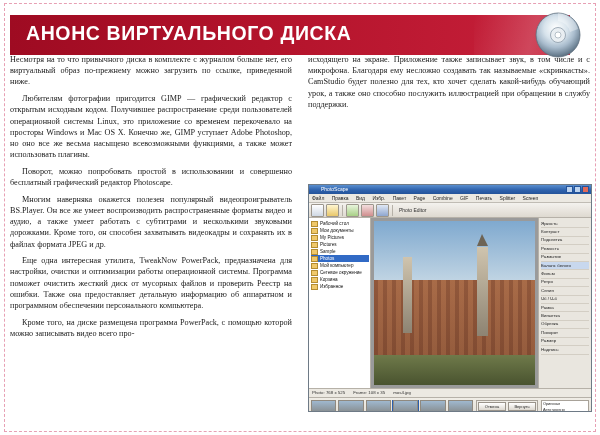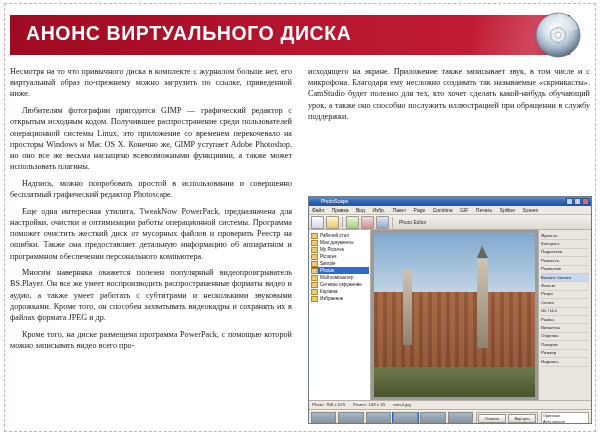--- a/index.html
+++ b/index.html
@@ -76,21 +76,21 @@
     top: 0px;
     width: 52px;
     height: 52px;
     z-index: 4;
   }
 
   
   .cols {
     position: absolute;
     left: 10px;
-    top: 66px;
+    top: 54px;
     width: 580px;
     height: 360px;
   }
   .col {
     position: absolute;
     top: 0;
     width: 282px;
     font-size: 8.2px;
     line-height: 11.2px;
     color: #1a1a1a;
@@ -364,23 +364,23 @@
         <path d="M26 4 A22 22 0 0 1 46 20 L38 23 A14 14 0 0 0 26 12 Z" fill="#ffffff" opacity="0.35"></path>
       </svg>
     </div>
   </div>
 
   <div class="cols">
 
     <div class="col col-left">
       <p class="noindent">Несмотря на то что привычного диска в комплекте с журналом больше нет, его виртуальный образ по-прежнему можно загрузить по ссылке, приведенной ниже.</p>
       <p>Любителям фотографии пригодится GIMP — графический редактор с открытым исходным кодом. Получившее распространение среди пользователей операционной системы Linux, это приложение со временем перекочевало на просторы Windows и Mac OS X. Конечно же, GIMP уступает Adobe Photoshop, но оно все же весьма насыщено всевозможными функциями, а также может использовать плагины.</p>
-      <p>Надпись, можно попробовать простой в использовании и совершенно бесплатный графический редактор Photoscape.</p>
+      <p>Поворот, можно попробовать простой в использовании и совершенно бесплатный графический редактор Photoscape.</p>
+      <p>Многим наверняка окажется полезен популярный видеопроигрыватель BS.Player. Он все же умеет воспроизводить распространенные форматы видео и аудио, а также умеет работать с субтитрами и несколькими звуковыми дорожками. Кроме того, он способен захватывать видеокадры и сохранять их в файлах формата JPEG и др.</p>
       <p>Еще одна интересная утилита, TweakNow PowerPack, предназначена для настройки, очистки и оптимизации работы операционной системы. Программа поможет очистить жесткий диск от мусорных файлов и проверить Реестр на ошибки. Также она предоставляет детальную информацию об аппаратном и программном обеспечении персонального компьютера.</p>
-      <p>Многим наверняка окажется полезен популярный видеопроигрыватель BS.Player. Он все же умеет воспроизводить распространенные форматы видео и аудио, а также умеет работать с субтитрами и несколькими звуковыми дорожками. Кроме того, он способен захватывать видеокадры и сохранять их в файлах формата JPEG и др.</p>
       <p>Кроме того, на диске размещена программа PowerPack, с помощью которой можно записывать видео всего про-</p>
     </div>
 
     <div class="col col-right">
       <p class="noindent">исходящего на экране. Приложение также записывает звук, в том числе и с микрофона. Благодаря ему несложно создавать так называемые «скринкасты». CamStudio будет полезно для тех, кто хочет сделать какой-нибудь обучающий урок, а также оно способно послужить иллюстрацией при обращении в службу поддержки.</p>
     </div>
 
     <div class="figure">
 
       <div class="win-title">

